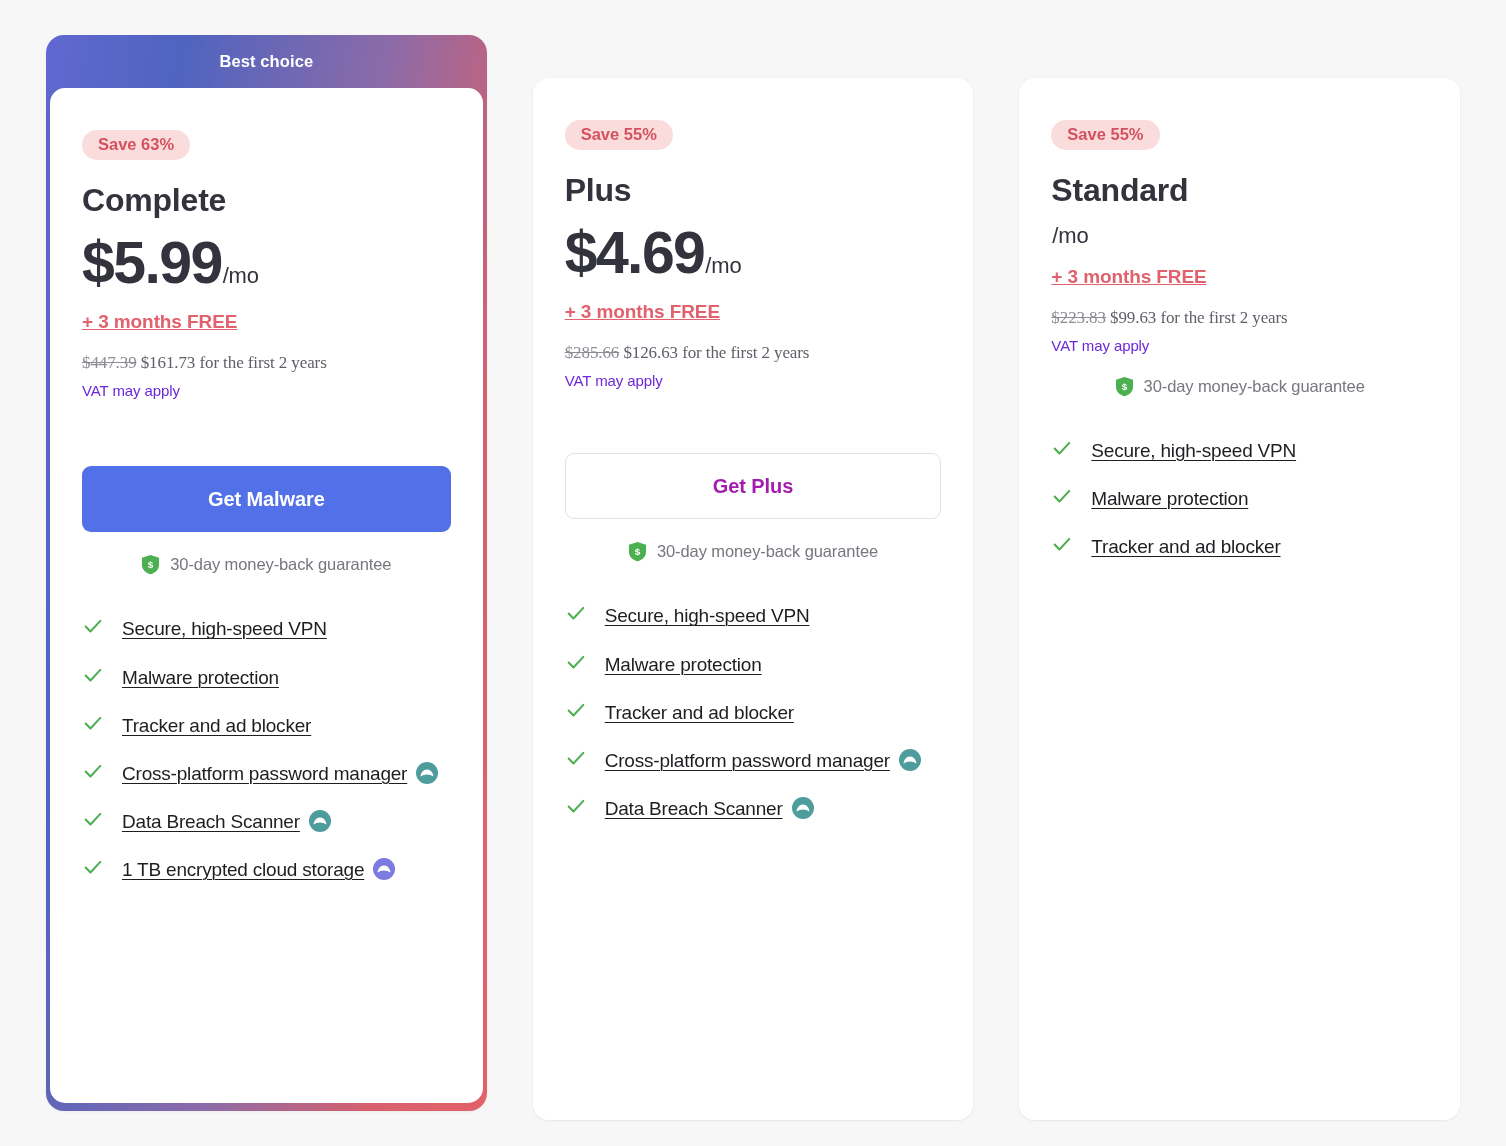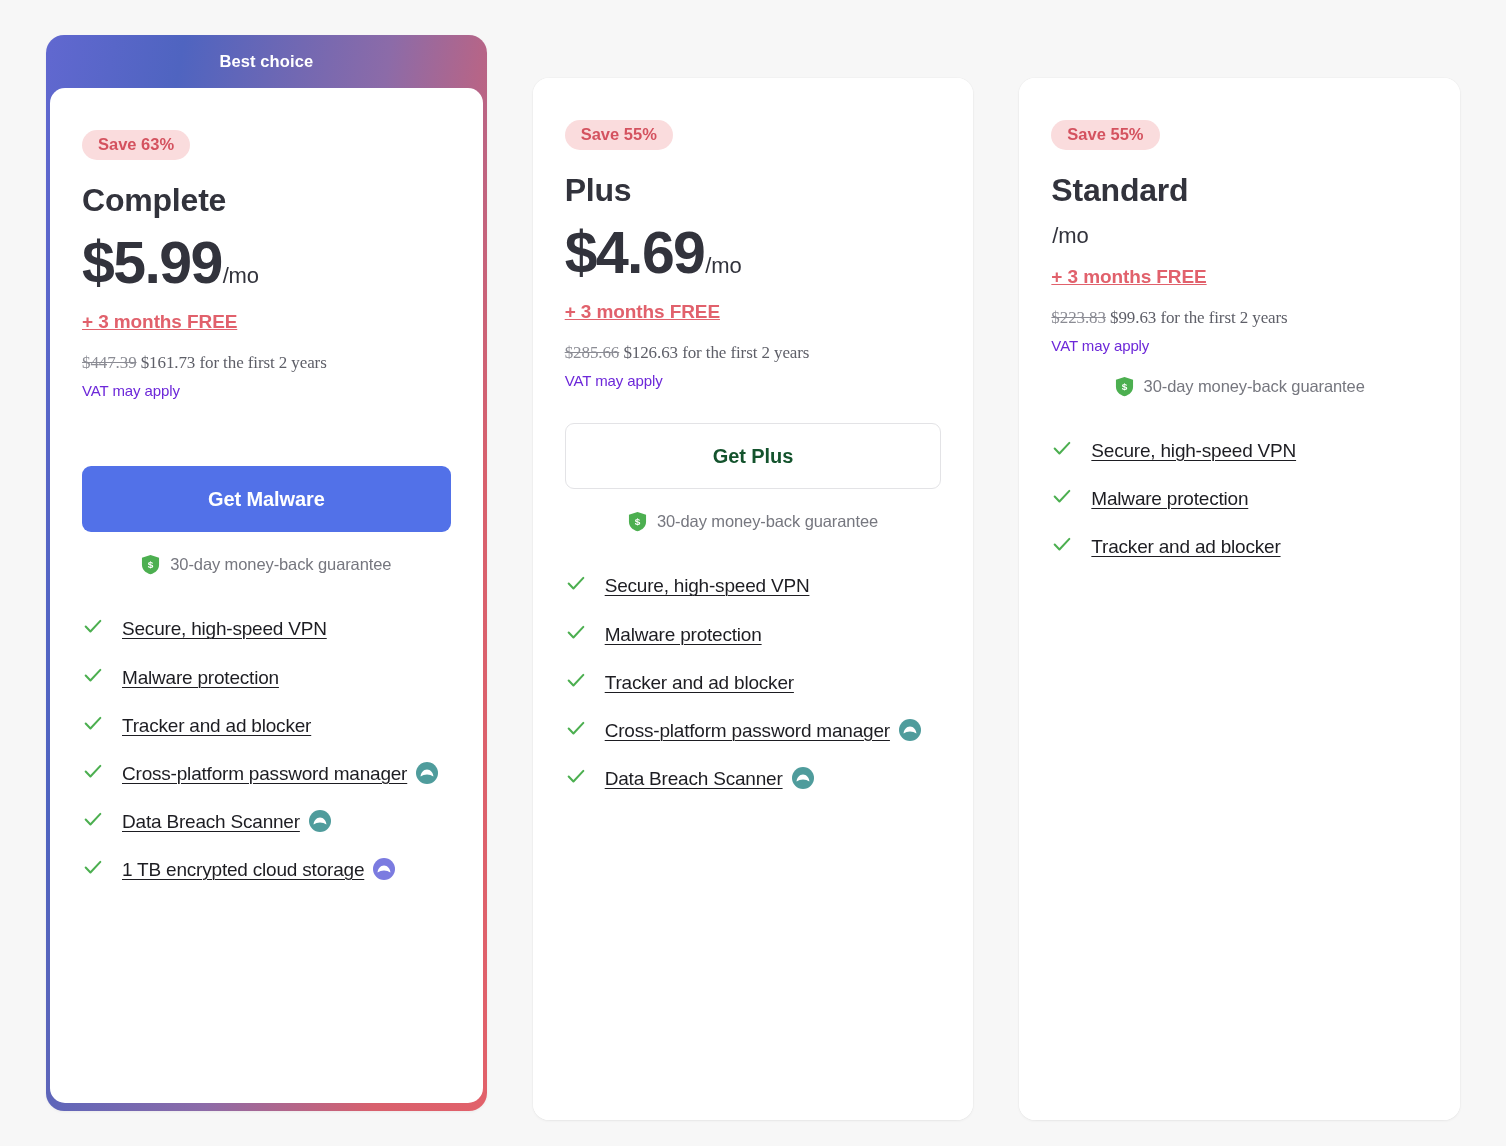--- a/index.html
+++ b/index.html
@@ -150,23 +150,23 @@
     cursor: pointer;
     user-select: none;
   }
   .cta-primary {
     margin-top: 67px;
     background: #5271e8;
     color: #ffffff;
     border: none;
   }
   .cta-secondary {
-    margin-top: 34px;
+    margin-top: 64px;
     background: #ffffff;
-    color: #14532d;
+    color: #a21caf;
     border: 1px solid #e3e3e6;
   }
 
   .guarantee-row {
     margin-top: 22px;
     display: flex;
     align-items: center;
     justify-content: center;
     gap: 10px;
     font-size: 16.5px;

